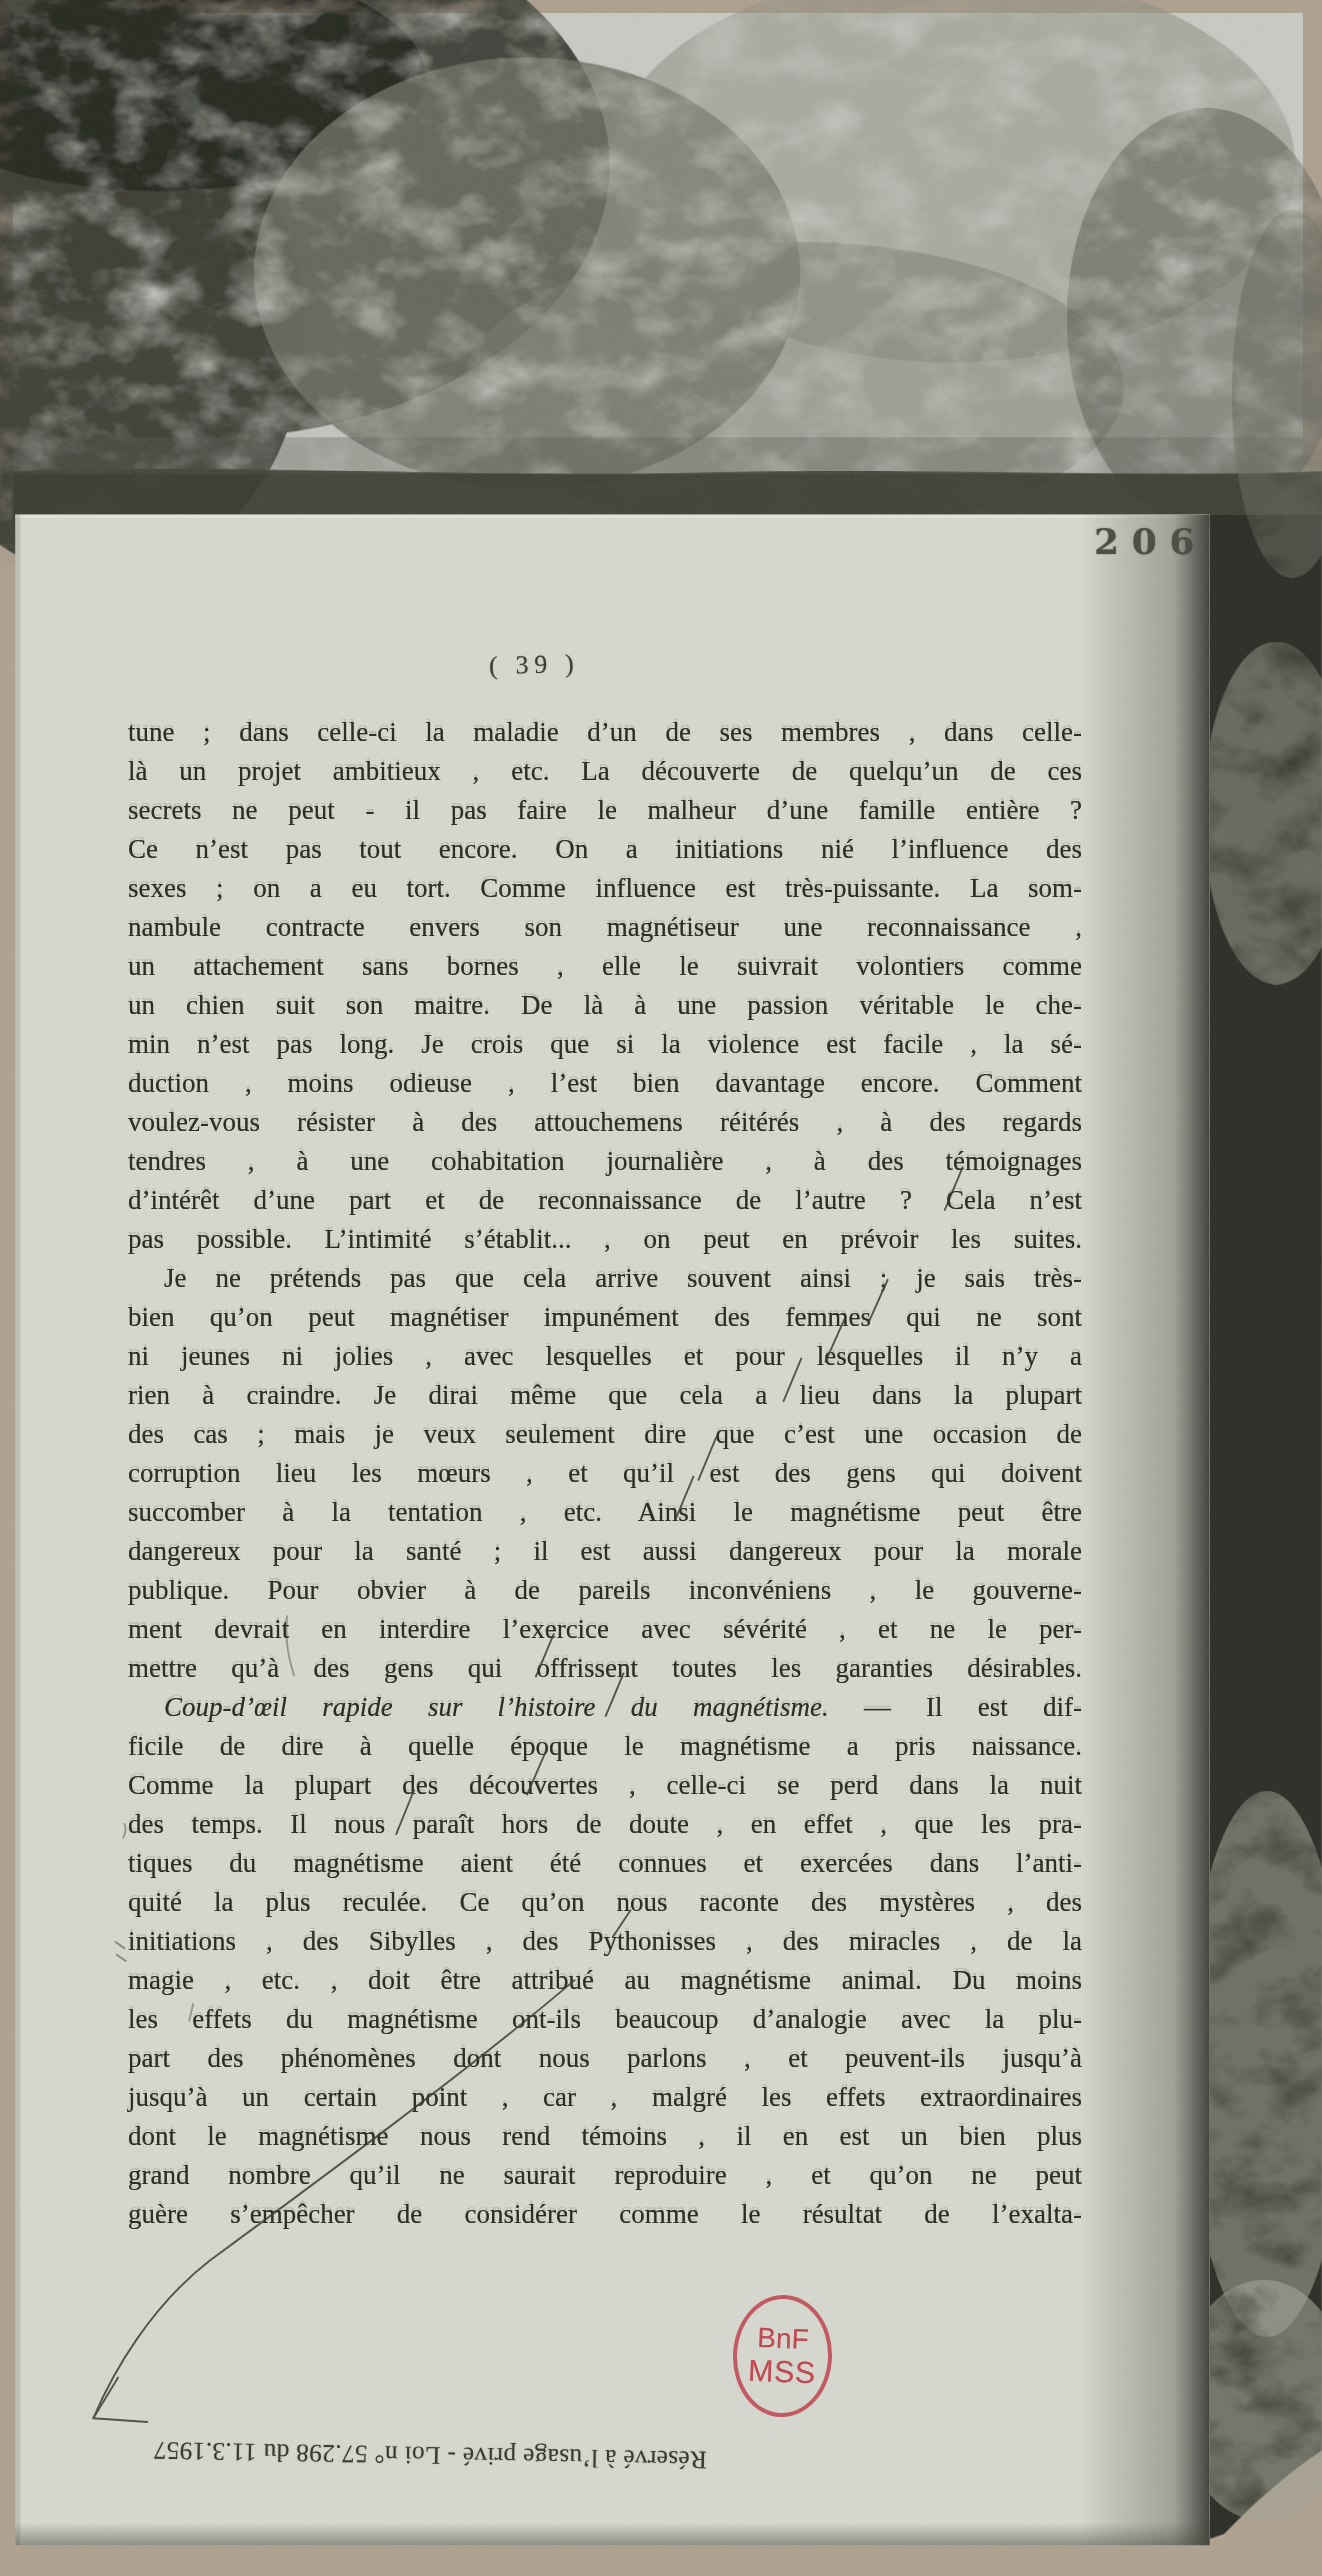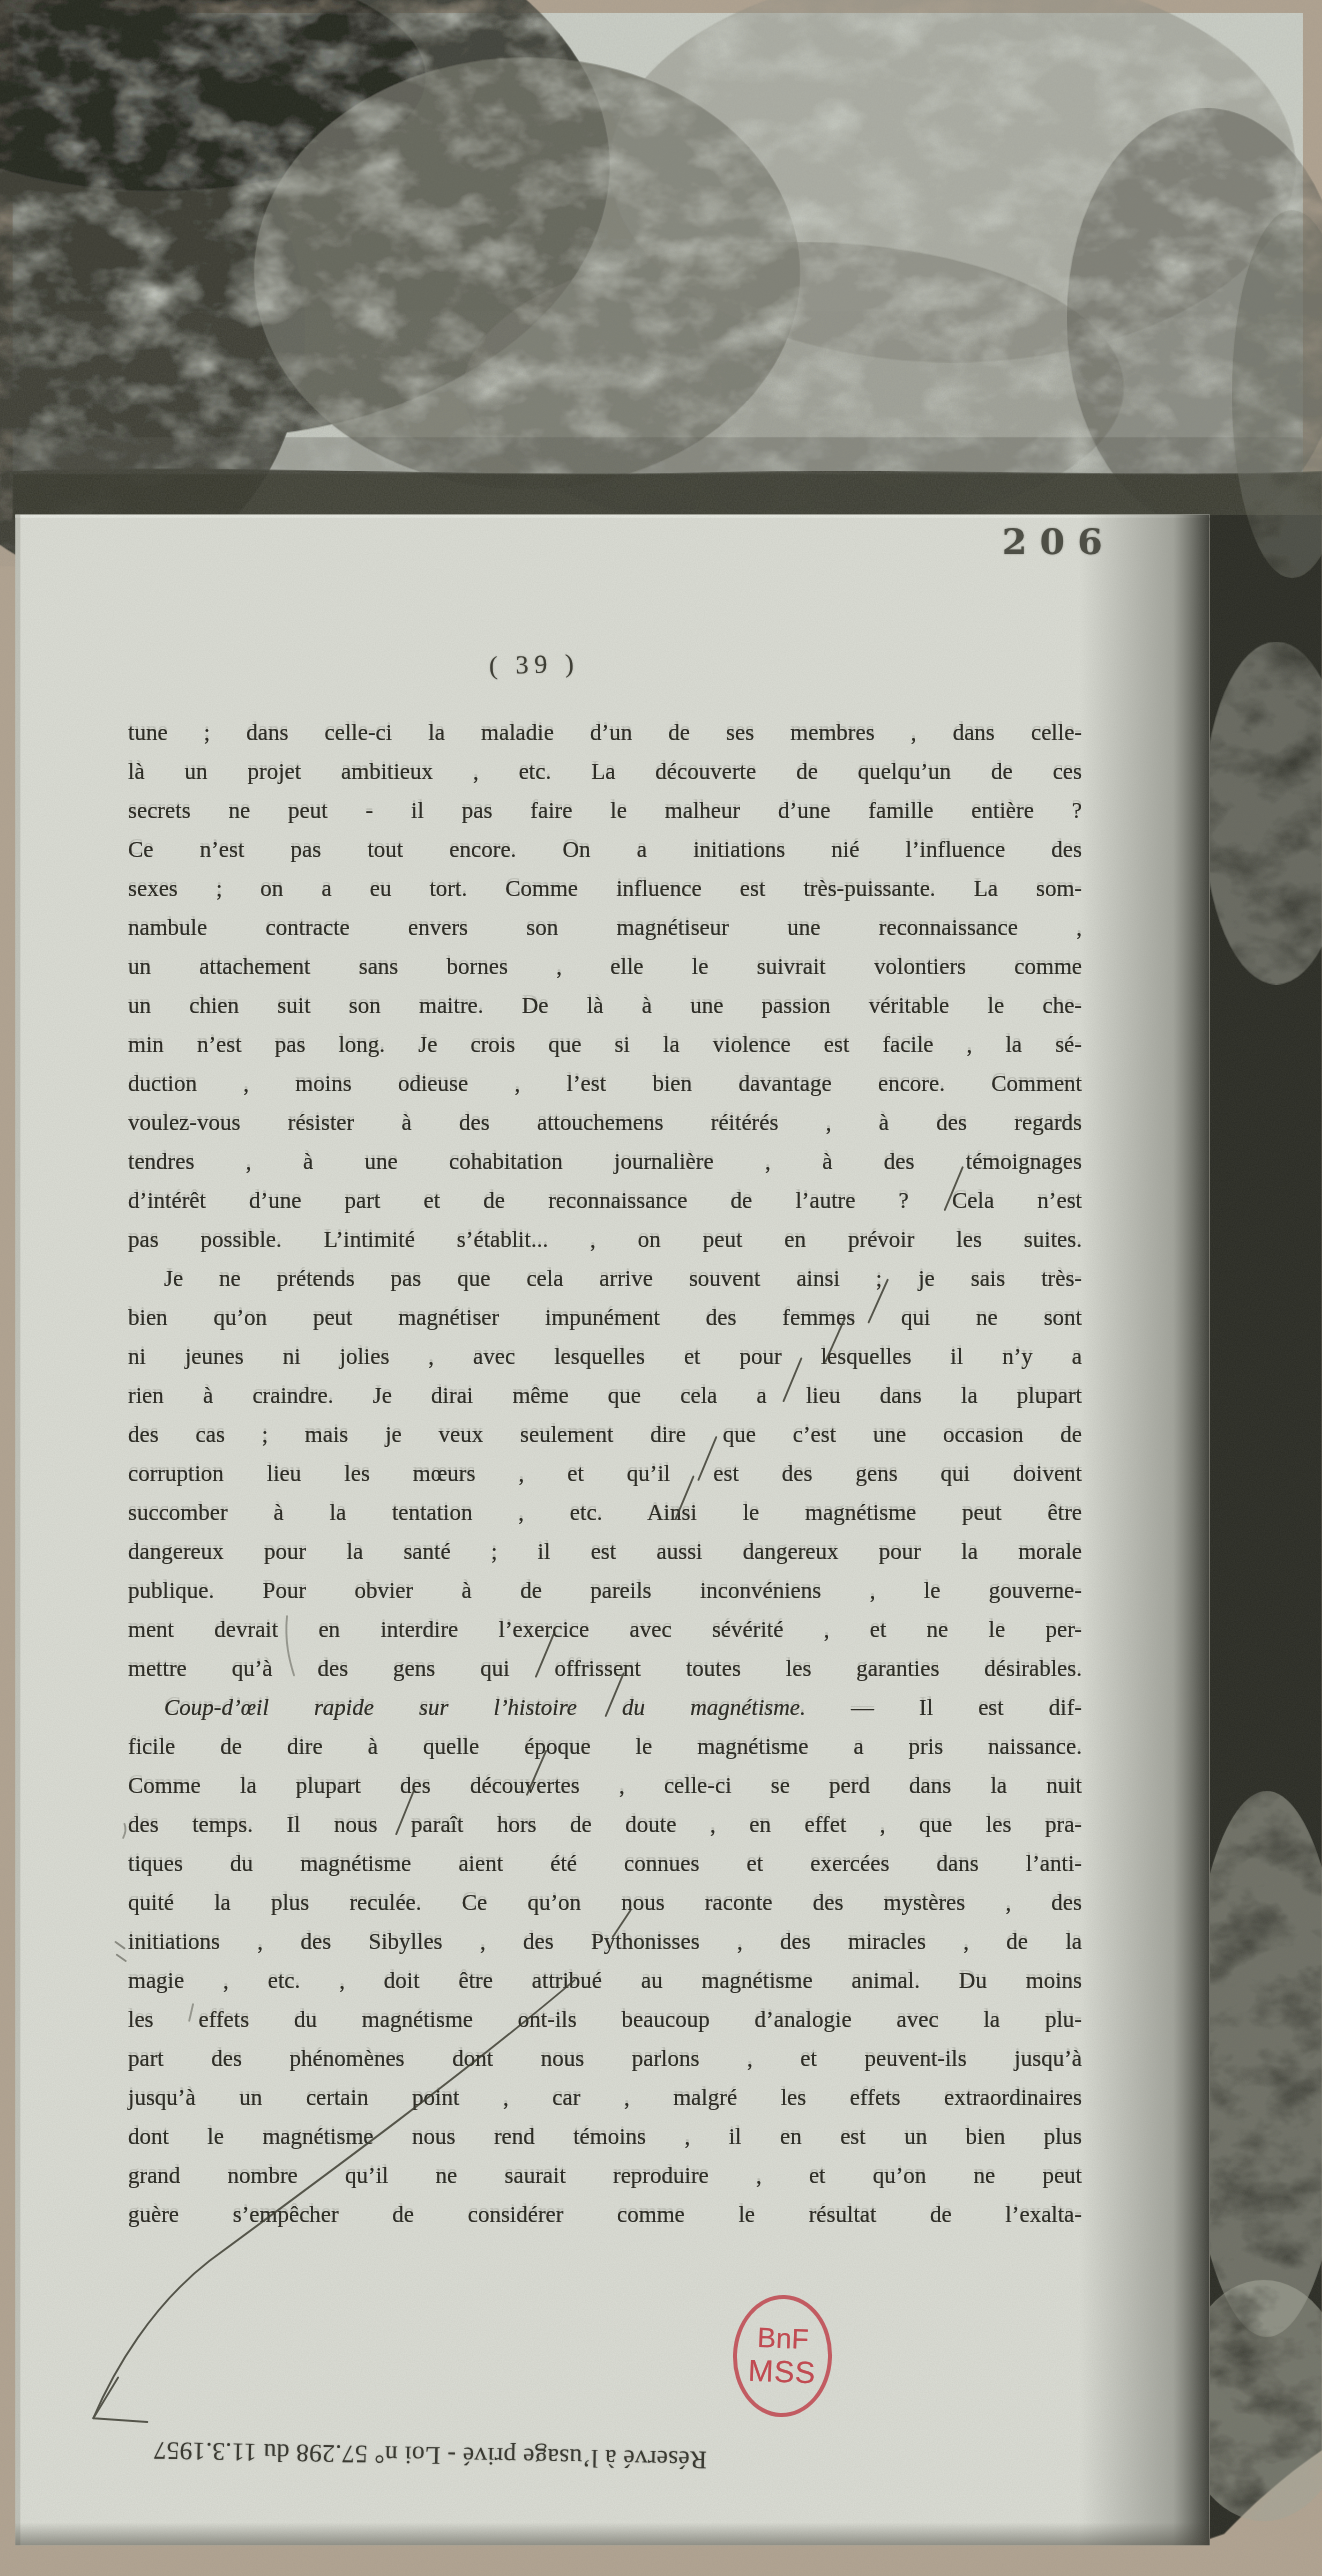--- a/index.html
+++ b/index.html
@@ -9,34 +9,34 @@
     font-family:"Liberation Serif","DejaVu Serif",serif;
     overflow:hidden;
   }
   .canvas{position:relative;width:1322px;height:2576px;}
   .layer{position:absolute;inset:0;width:1322px;height:2576px;}
   svg.layer{pointer-events:none;}
 
   
   .text-block{
     position:absolute;left:128px;top:713px;width:954px;
-    font-size:23px;line-height:39px;color:#2e2d26;
+    font-size:27px;line-height:39px;color:#2e2d26;
     text-shadow:0 -3.2px 0.6px rgba(110,110,100,0.22), 0 0 0.6px rgba(46,45,38,0.55);
   }
   .para{margin:0;}
   .line{
     text-align:justify;text-align-last:justify;
     white-space:normal;
   }
   .line.indent{padding-left:36px;}
   .it{font-style:italic;}
 
   
   .folio{
-    position:absolute;left:1002px;top:520px;
+    position:absolute;left:1094px;top:520px;
     font-family:"DejaVu Serif",serif;font-weight:700;
     font-size:36px;letter-spacing:12.7px;color:#4e4f46;
     text-shadow:0 0 1.9px rgba(78,79,70,0.55);
     text-align:center;
   }
   .pagenum{
     position:absolute;left:489px;top:650px;
     font-size:26px;letter-spacing:5.7px;color:#3e3e35;
     transform:rotate(-1.5deg);
     text-shadow:0 0 1.3px rgba(62,62,53,0.5);

